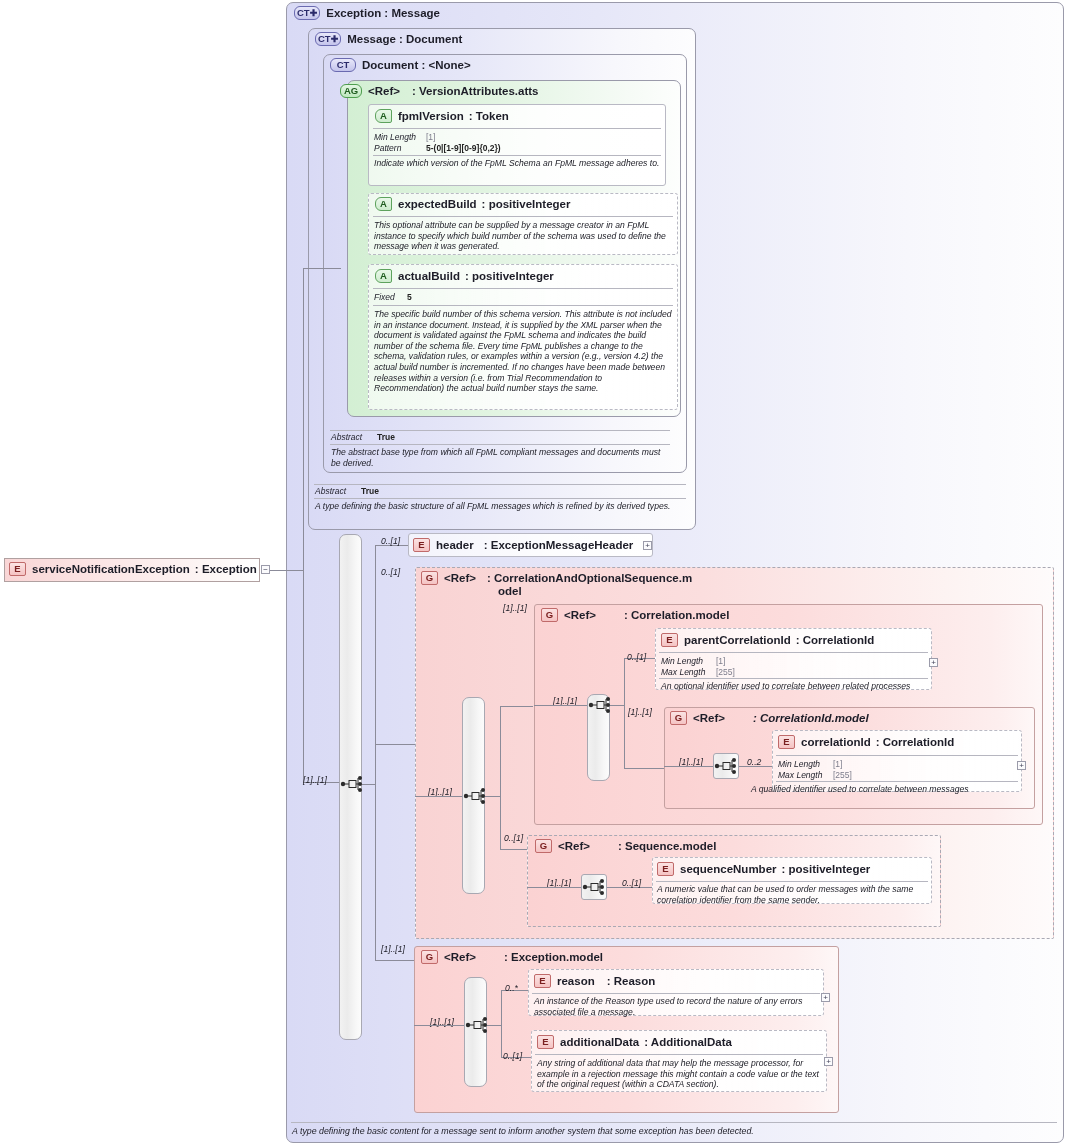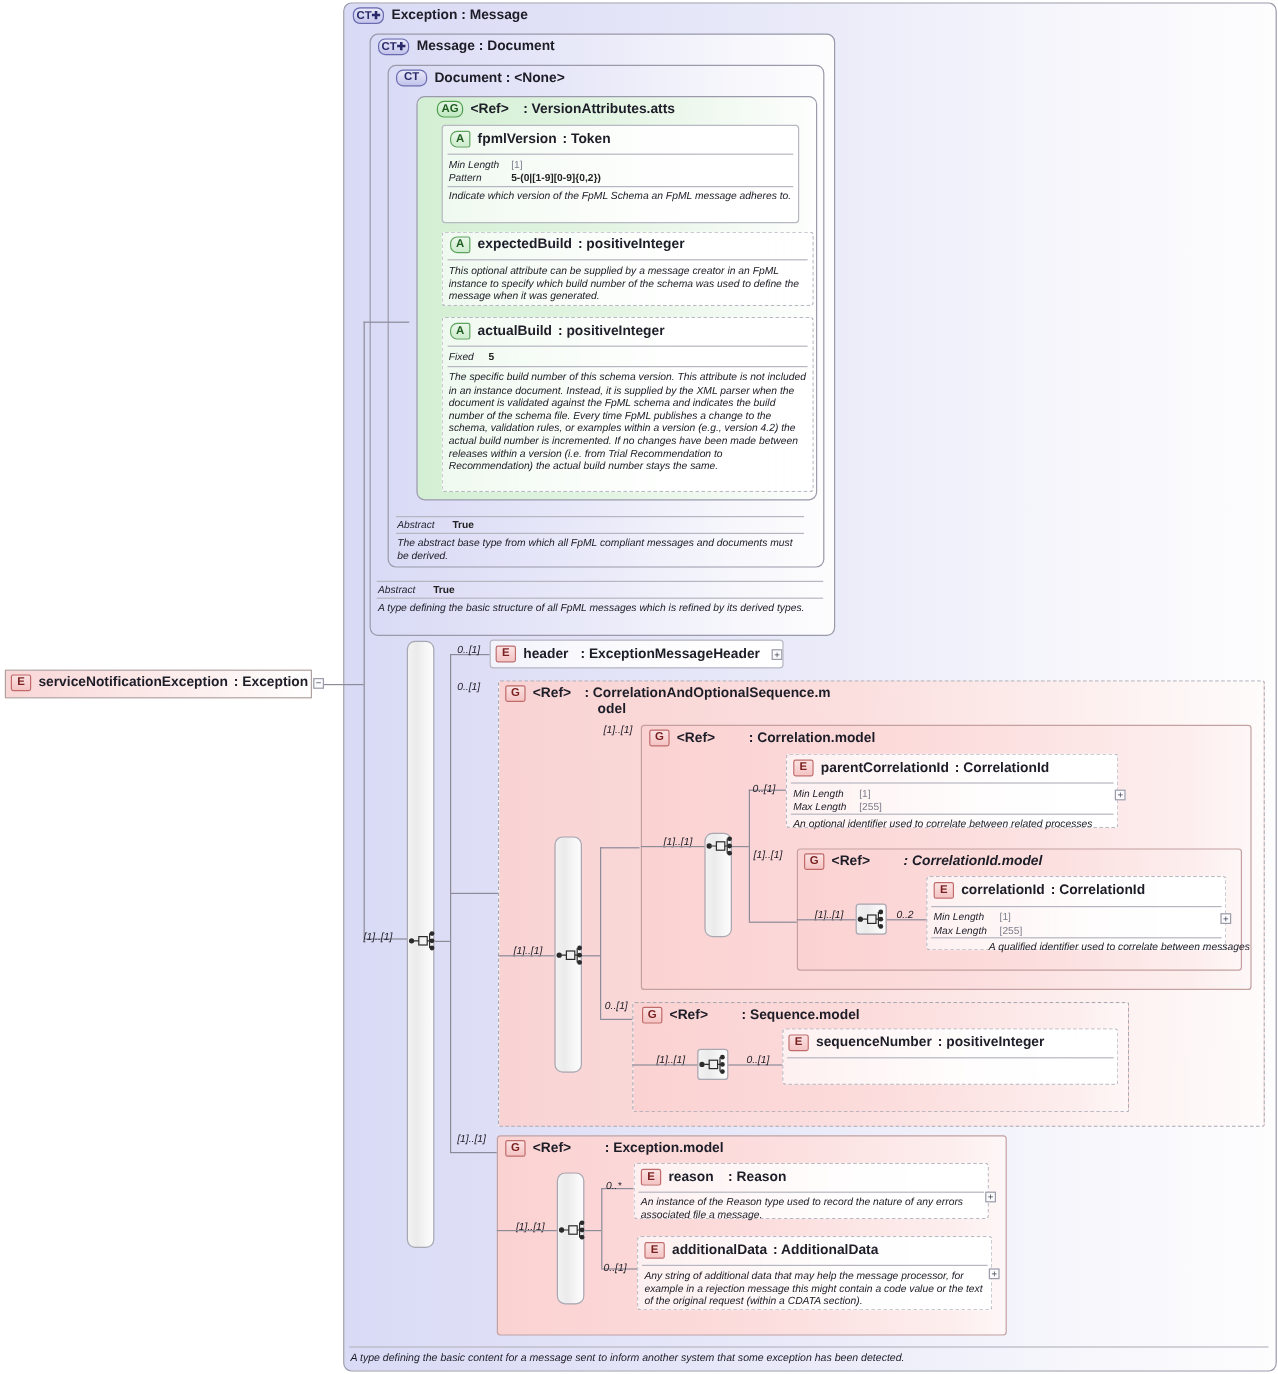--- a/index.html
+++ b/index.html
@@ -200,21 +200,21 @@
 
   <div class="box ct-fill" style="left:323px; top:54px; width:364px; height:419px;"></div>
 
   <div class="node-head" style="left:330px; top:58px;">
     <span class="badge badge-ct">CT</span>
     <span class="ttl">Document : &lt;None&gt;</span>
   </div>
 
   <div class="box ag-fill" style="left:347px; top:80px; width:334px; height:337px;"></div>
 
-  <div class="node-head" style="left:364px; top:84px;">
+  <div class="node-head" style="left:340px; top:84px;">
     <span class="badge badge-ag">AG</span>
     <span class="ttl">&lt;Ref&gt;</span>
     <span class="ttl" style="margin-left:12px;">: VersionAttributes.atts</span>
   </div>
 
   <div class="card solid" style="left:368px; top:104px; width:298px; height:82px;"></div>
   <div class="node-head" style="left:375px; top:109px;">
     <span class="badge badge-a">A</span>
     <span class="ttl">fpmlVersion</span>
     <span class="ttl" style="margin-left:5px;">: Token</span>
@@ -415,21 +415,21 @@
     <span class="ttl">correlationId</span>
     <span class="ttl" style="margin-left:5px;">: CorrelationId</span>
   </div>
   <div class="card-lbl" style="left:747px; top:757px;">0..2</div>
   <div class="sep" style="left:776px; top:755px; width:242px;"></div>
   <div class="facets" style="left:778px; top:759px;">
     <div><span class="facet-label" style="width:55px;">Min Length</span><span class="facet-val dim">[1]</span></div>
     <div><span class="facet-label" style="width:55px;">Max Length</span><span class="facet-val dim">[255]</span></div>
   </div>
   <div class="sep" style="left:776px; top:781px; width:242px;"></div>
-  <div class="annot" style="left:824px; top:784px; width:240px;">A qualified identifier used to correlate between messages</div>
+  <div class="annot" style="left:751px; top:784px; width:240px;">A qualified identifier used to correlate between messages</div>
   <div class="expander" style="left:1017px; top:761px;">+</div>
 
   <div class="box dashed el-fill-strong" style="left:527px; top:835px; width:414px; height:92px; border-radius:2px;"></div>
   <div class="card-lbl" style="left:504px; top:833px;">0..[1]</div>
   <div class="node-head" style="left:535px; top:839px;">
     <span class="badge badge-g">G</span>
     <span class="ttl">&lt;Ref&gt;</span>
     <span class="ttl" style="margin-left:28px;">: Sequence.model</span>
   </div>
   <div class="seqbar" style="left:581px; top:874px; width:26px; height:26px; border-radius:3px;"></div>
@@ -448,20 +448,21 @@
   <div class="hline" style="left:607px; top:887px; width:45px;"></div>
 
   <div class="card dashed" style="left:652px; top:857px; width:280px; height:47px;"></div>
   <div class="node-head" style="left:657px; top:862px;">
     <span class="badge badge-e">E</span>
     <span class="ttl">sequenceNumber</span>
     <span class="ttl" style="margin-left:5px;">: positiveInteger</span>
   </div>
   <div class="card-lbl" style="left:622px; top:878px;">0..[1]</div>
   <div class="sep" style="left:656px; top:881px; width:272px;"></div>
+  <div class="annot" style="left:657px; top:884px; width:270px;">A numeric value that can be used to order messages with the same correlation identifier from the same sender.</div>
 
   <div class="box el-fill-strong" style="left:414px; top:946px; width:425px; height:167px; border-color:#c4a0a0; border-radius:3px;"></div>
   <div class="card-lbl" style="left:381px; top:944px;">[1]..[1]</div>
   <div class="node-head" style="left:421px; top:950px;">
     <span class="badge badge-g">G</span>
     <span class="ttl">&lt;Ref&gt;</span>
     <span class="ttl" style="margin-left:28px;">: Exception.model</span>
   </div>
 
   <div class="seqbar" style="left:464px; top:977px; width:23px; height:110px;"></div>

